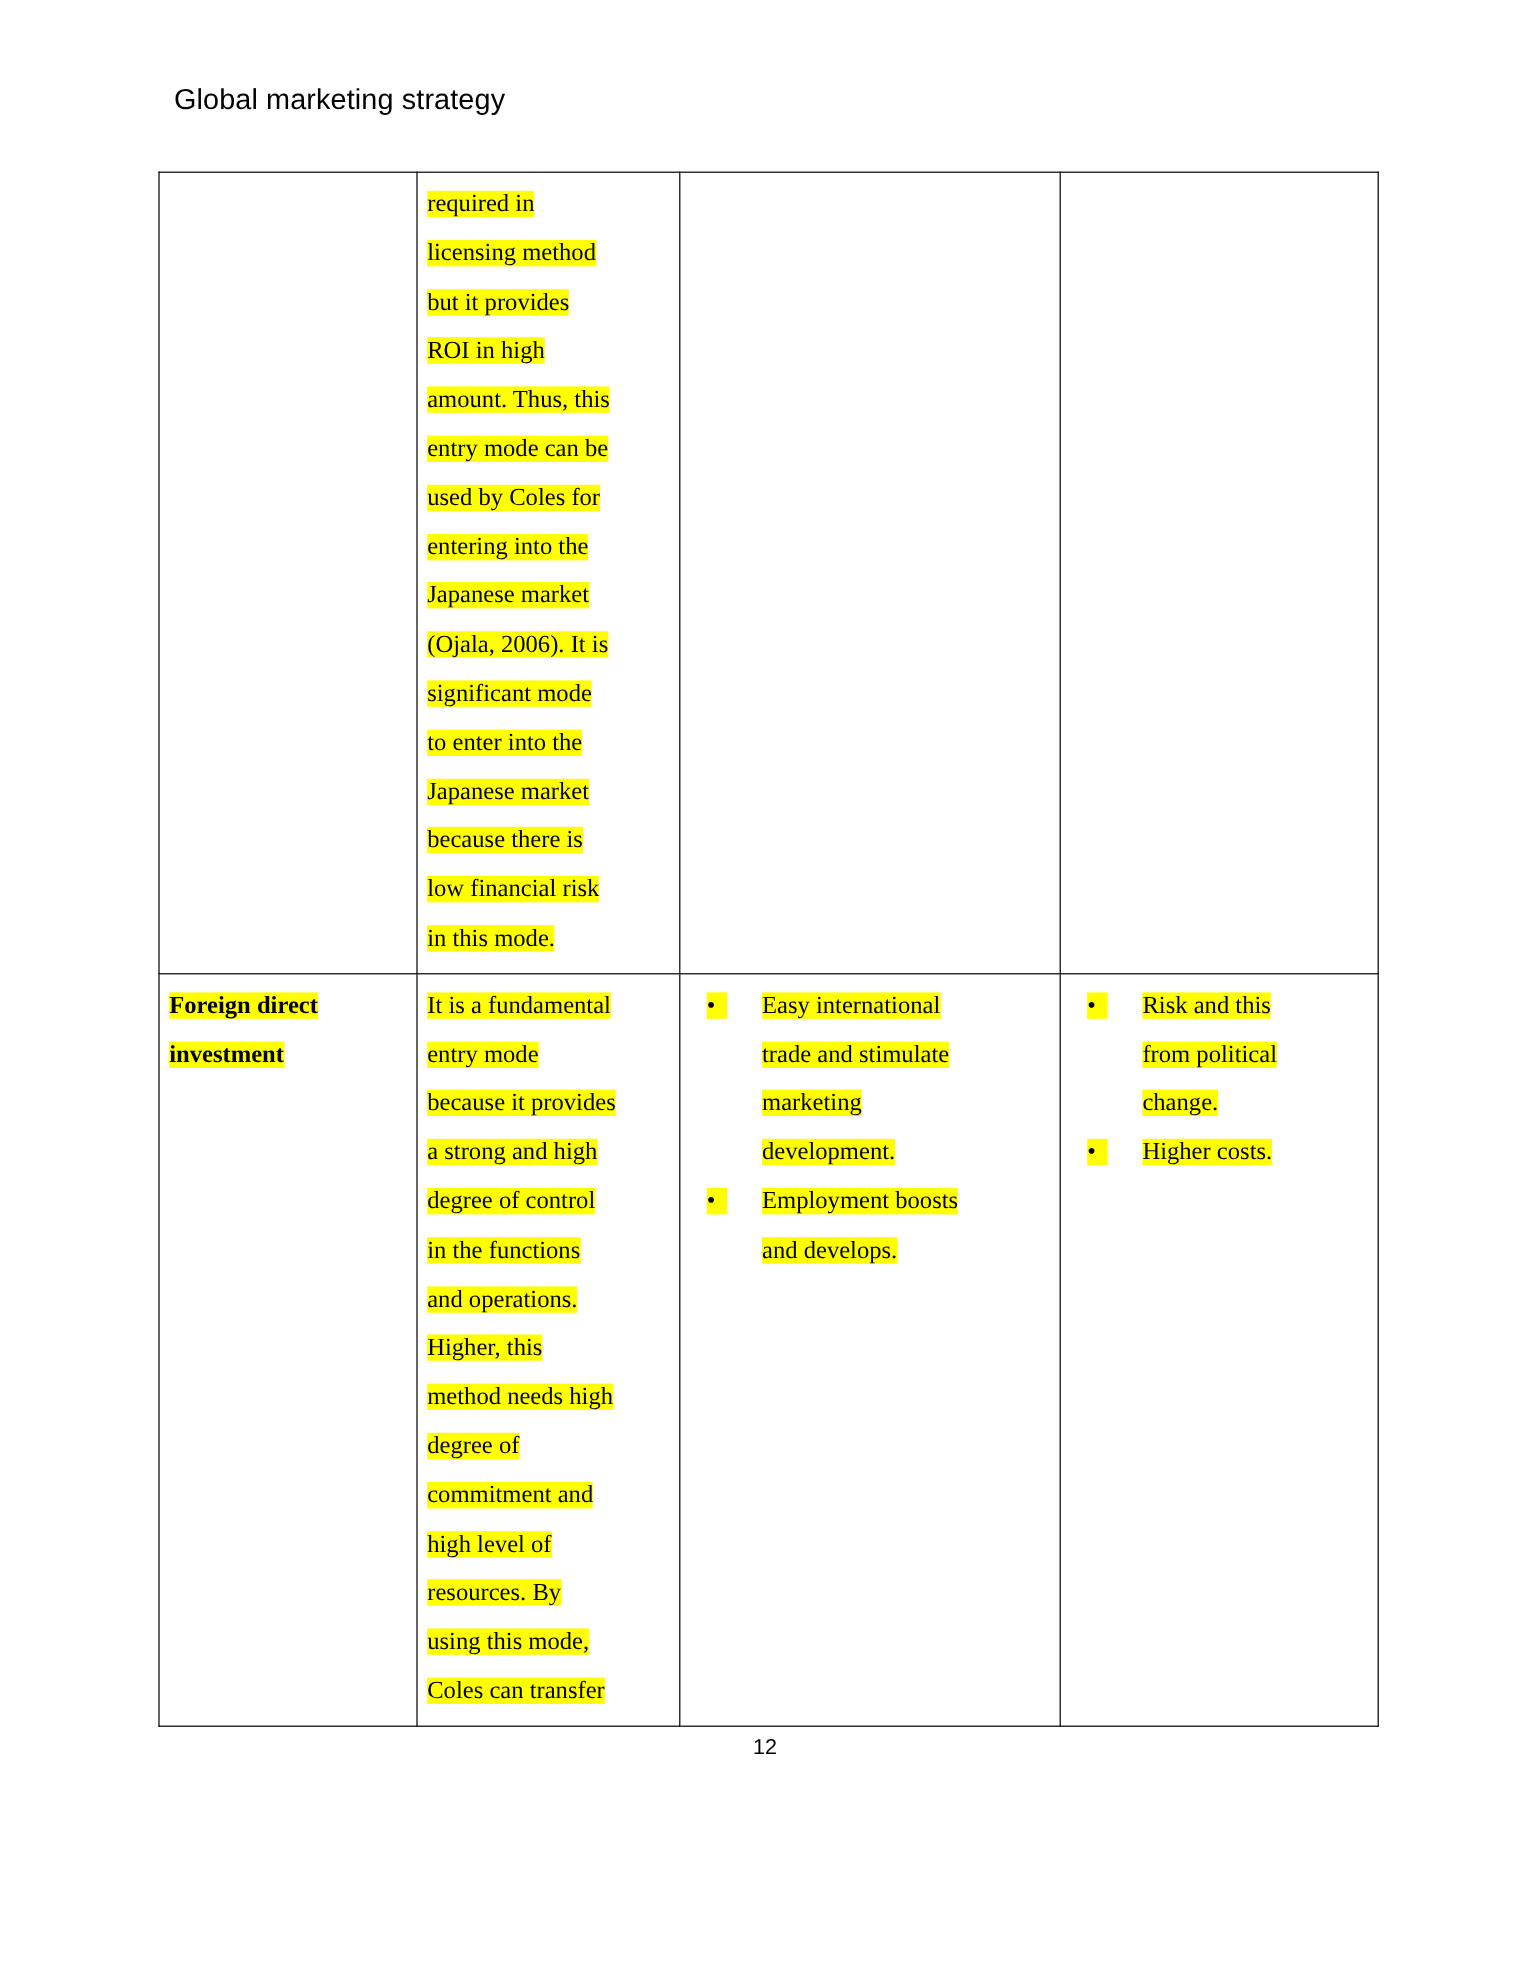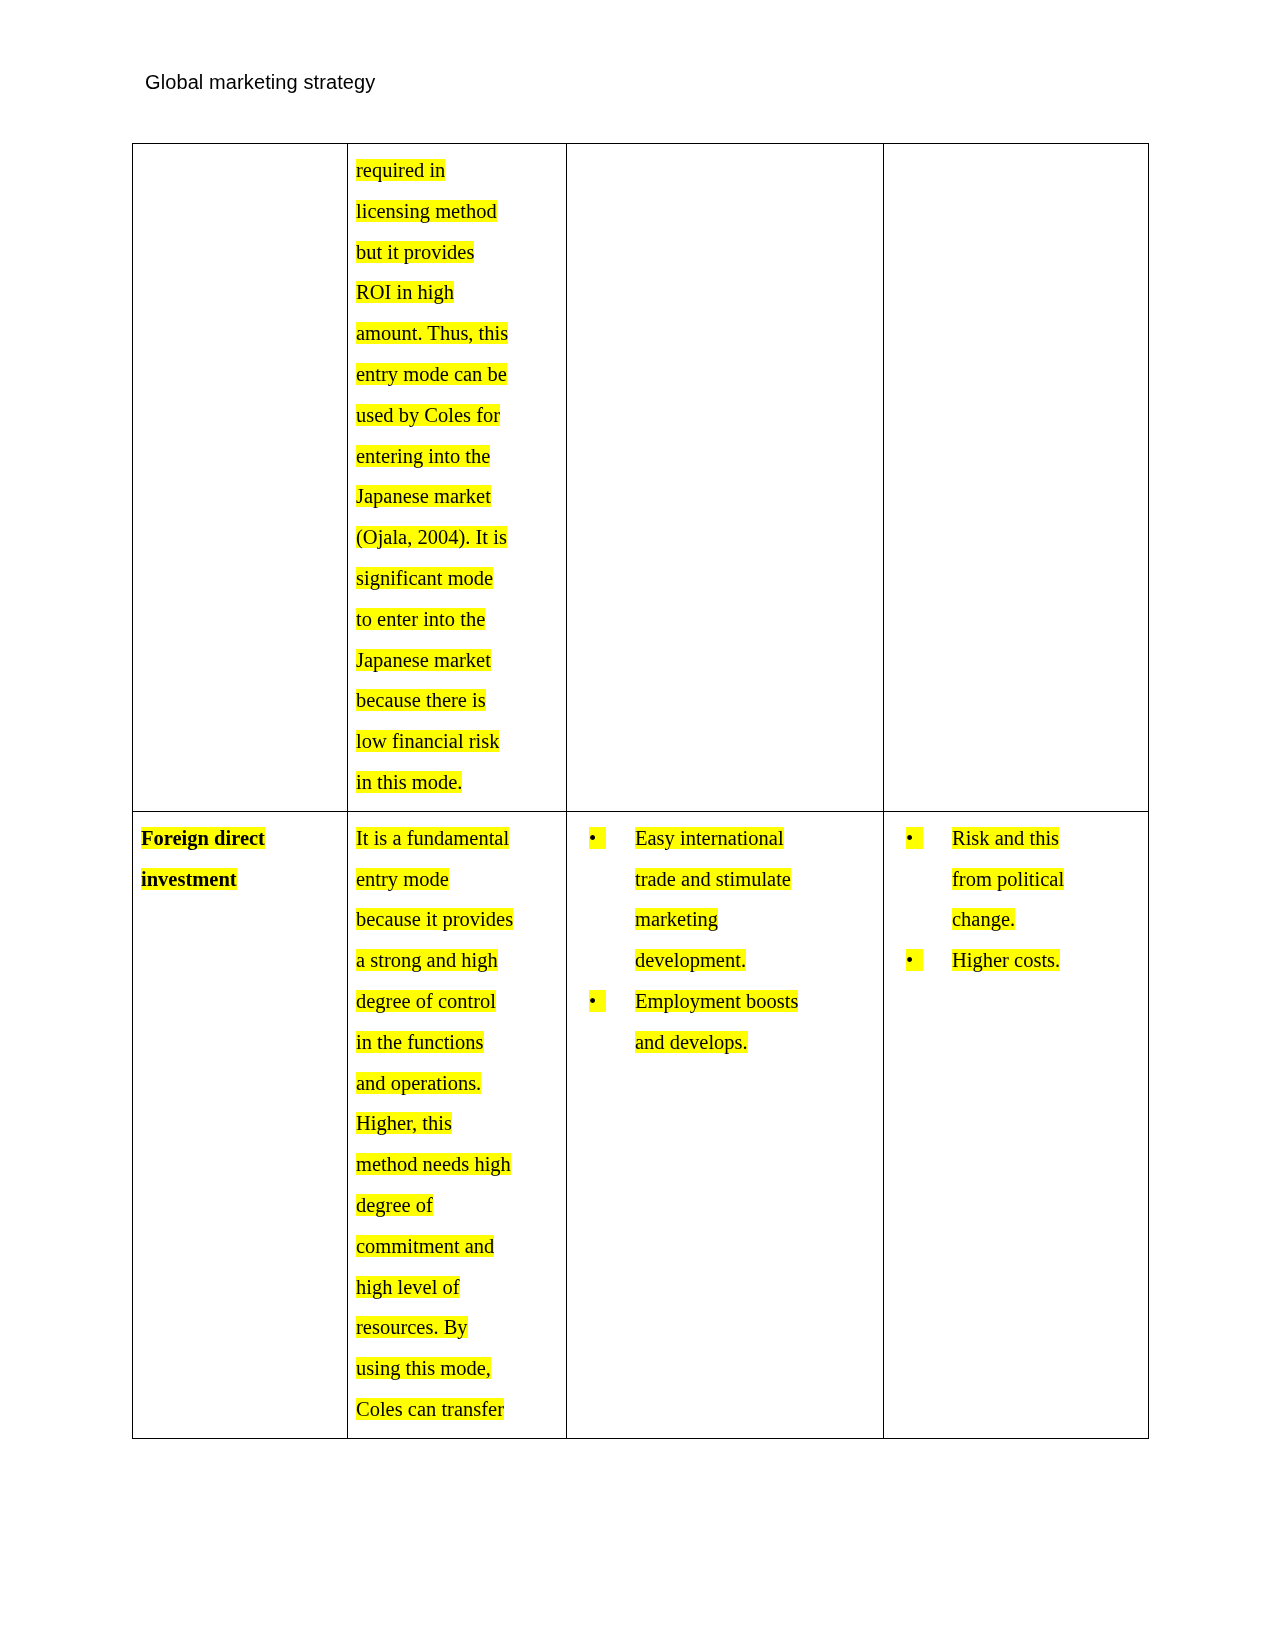--- a/index.html
+++ b/index.html
@@ -21,21 +21,21 @@
     width: 1275px;
     height: 1650px;
     background: #ffffff;
   }
   
   .doc-header {
     position: absolute;
     left: 145px;
     top: 70px;
     font-family: "Liberation Sans", sans-serif;
-    font-size: 20px;
+    font-size: 24px;
     line-height: 1.2;
     letter-spacing: 0.1px;
     color: #000;
     white-space: nowrap;
   }
   
   .tbl {
     position: absolute;
     left: 132px;
     top: 143px;
@@ -119,21 +119,21 @@
           <p class="para">
             <span class="line"><span class="hl">required in</span></span>
             <span class="line"><span class="hl">licensing method</span></span>
             <span class="line"><span class="hl">but it provides</span></span>
             <span class="line"><span class="hl">ROI in high</span></span>
             <span class="line"><span class="hl">amount. Thus, this</span></span>
             <span class="line"><span class="hl">entry mode can be</span></span>
             <span class="line"><span class="hl">used by Coles for</span></span>
             <span class="line"><span class="hl">entering into the</span></span>
             <span class="line"><span class="hl">Japanese market</span></span>
-            <span class="line"><span class="hl">(Ojala, 2004). It is</span></span>
+            <span class="line"><span class="hl">(Ojala, 2006). It is</span></span>
             <span class="line"><span class="hl">significant mode</span></span>
             <span class="line"><span class="hl">to enter into the</span></span>
             <span class="line"><span class="hl">Japanese market</span></span>
             <span class="line"><span class="hl">because there is</span></span>
             <span class="line"><span class="hl">low financial risk</span></span>
             <span class="line"><span class="hl">in this mode.</span></span>
           </p>
         </td>
 
         <td class="c3"></td>
@@ -198,14 +198,15 @@
               <span class="bullet-dot"><span class="hl"><span class="dotglyph">•</span>&nbsp;&nbsp;</span></span>
               <span class="line"><span class="hl">Higher costs.</span></span>
             </li>
           </ul>
         </td>
       </tr>
 
     </tbody>
   </table>
 
+  <div class="page-number">12</div>
 
 </div>
 
 </body></html>

